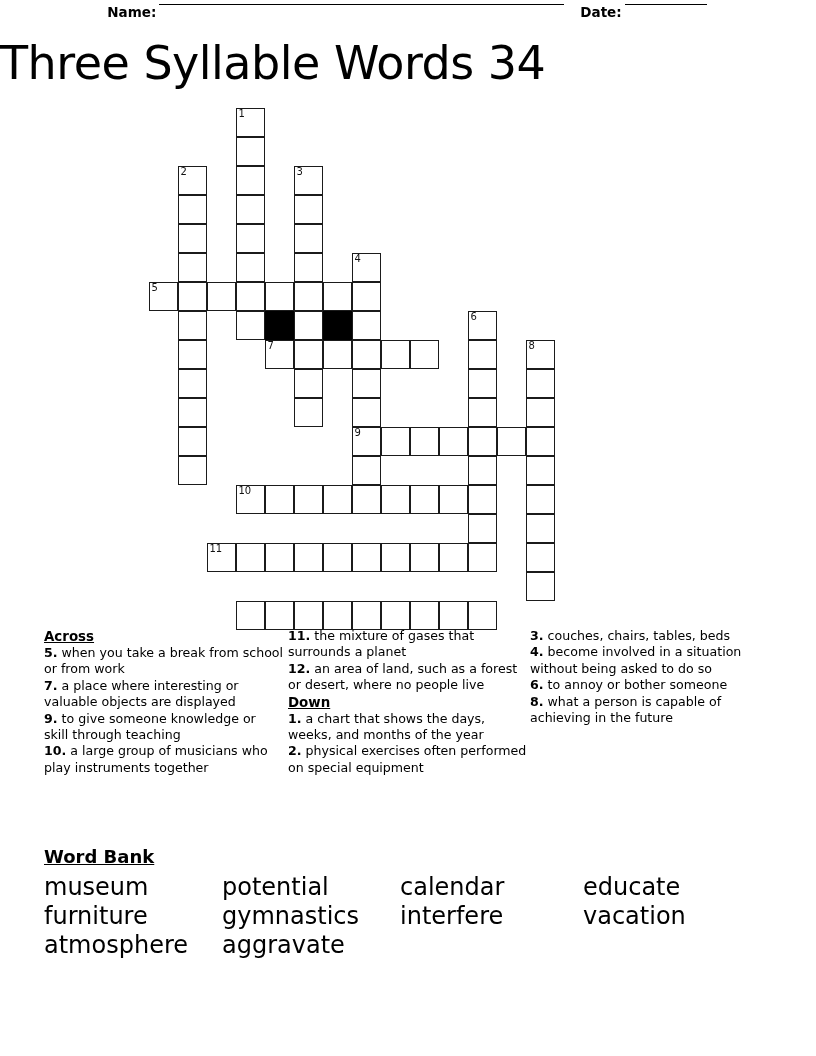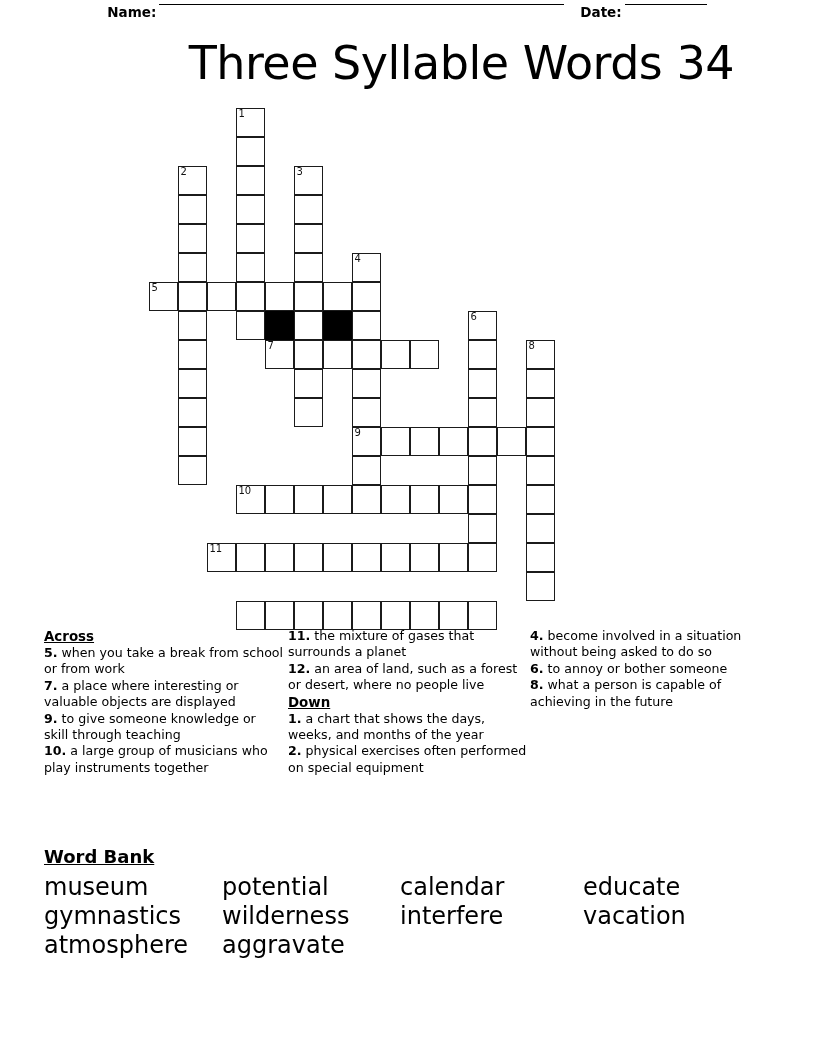--- a/index.html
+++ b/index.html
@@ -24,21 +24,21 @@
   #nameline .rule{
     display:inline-block;border-bottom:1px solid #000;
     vertical-align:bottom;margin:0 2px 3px 3px;
   }
   #nameline .rule.long{width:405px;}
   #nameline .rule.short{width:82px;}
   #nameline .gap{display:inline-block;width:14px;}
 
   #title{
     position:absolute;left:0;top:34px;width:734px;
-    text-align:right;
+    text-align:left;
     font-family:"DejaVu Sans", sans-serif;
     font-size:46px;font-weight:400;letter-spacing:-0.5px;
     line-height:58px;
   }
 
   
   #grid{position:absolute;left:0;top:0;width:816px;height:640px;}
   .cell{
     position:absolute;
     width:29px;height:29px;
@@ -236,33 +236,34 @@
       <span class="clue"><b>10.</b> a large group of musicians who play instruments together</span>
     </div>
   <div class="cluecol c2">
       <span class="clue"><b>11.</b> the mixture of gases that surrounds a planet</span>
       <span class="clue"><b>12.</b> an area of land, such as a forest or desert, where no people live</span>
       <span class="cluehead">Down</span>
       <span class="clue"><b>1.</b> a chart that shows the days, weeks, and months of the year</span>
       <span class="clue"><b>2.</b> physical exercises often performed on special equipment</span>
     </div>
   <div class="cluecol c3">
+      <span class="clue"><b>3.</b> couches, chairs, tables, beds</span>
       <span class="clue"><b>4.</b> become involved in a situation without being asked to do so</span>
       <span class="clue"><b>6.</b> to annoy or bother someone</span>
       <span class="clue"><b>8.</b> what a person is capable of achieving in the future</span>
     </div>
 </div>
 
 <div id="wordbank">
   <div id="wbtitle">Word Bank</div>
   <div id="wbgrid">
       <div class="wbword">museum</div>
       <div class="wbword">potential</div>
       <div class="wbword">calendar</div>
       <div class="wbword">educate</div>
+      <div class="wbword">furniture</div>
       <div class="wbword">gymnastics</div>
-      <div class="wbword">wilderness</div>
       <div class="wbword">interfere</div>
       <div class="wbword">vacation</div>
       <div class="wbword">atmosphere</div>
       <div class="wbword">aggravate</div>
     </div>
 </div>
 
 </body></html>

